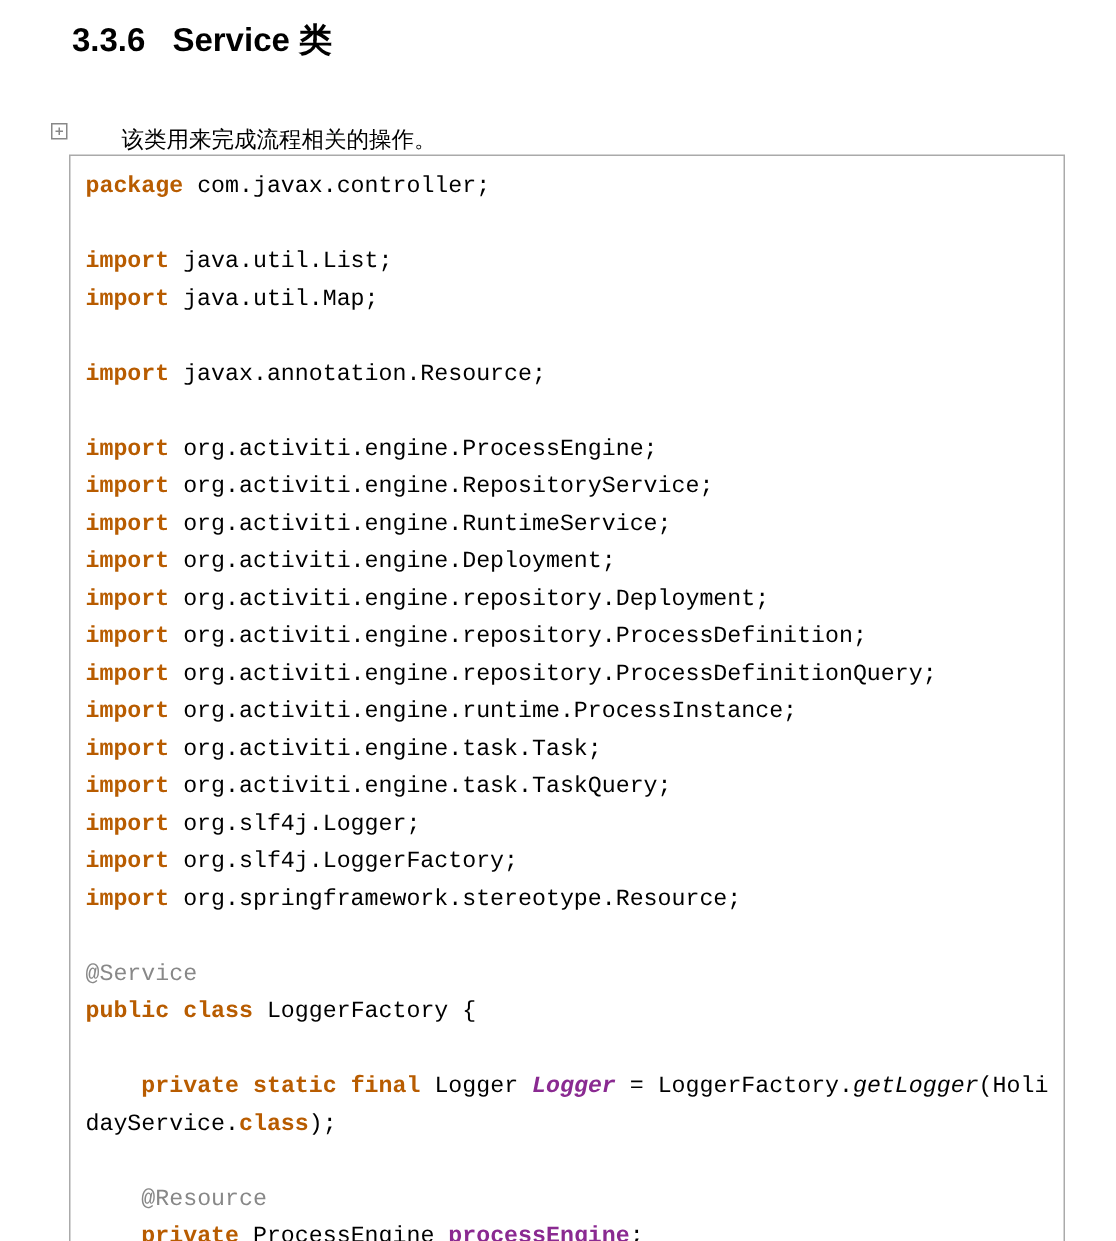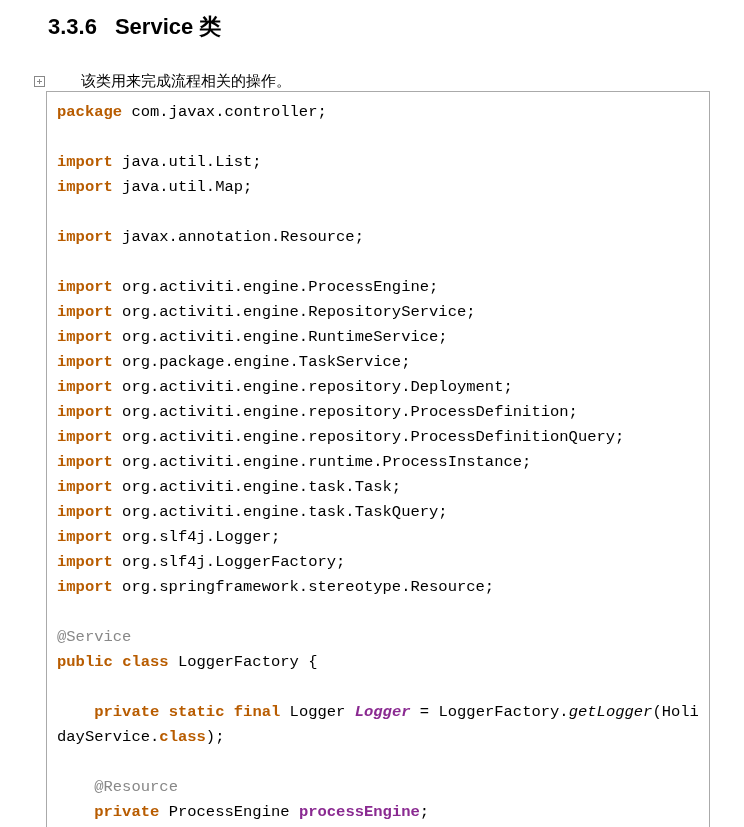--- a/index.html
+++ b/index.html
@@ -50,20 +50,21 @@
     .expand-icon::after {
       top: 2px;
       bottom: 2px;
       left: 4px;
       width: 1px;
     }
     .description {
       font-size: 15px;
       color: #000;
       margin-left: 36px;
+      margin-top: 12px;
     }
     .code-block {
       border: 1px solid #aaa;
       margin: 0 34px 0 46px;
       padding: 8px 10px;
       font-family: "Consolas", "Courier New", monospace;
       font-size: 15.5px;
       line-height: 25px;
       white-space: pre-wrap;
       word-break: break-all;
@@ -91,21 +92,21 @@
 <div class="code-block"><span class="kw">package</span><span> com.javax.controller;</span>
 
 <span class="kw">import</span><span> java.util.List;</span>
 <span class="kw">import</span><span> java.util.Map;</span>
 
 <span class="kw">import</span><span> javax.annotation.Resource;</span>
 
 <span class="kw">import</span><span> org.activiti.engine.ProcessEngine;</span>
 <span class="kw">import</span><span> org.activiti.engine.RepositoryService;</span>
 <span class="kw">import</span><span> org.activiti.engine.RuntimeService;</span>
-<span class="kw">import</span><span> org.package.engine.TaskService;</span>
+<span class="kw">import</span><span> org.activiti.engine.Deployment;</span>
 <span class="kw">import</span><span> org.activiti.engine.repository.Deployment;</span>
 <span class="kw">import</span><span> org.activiti.engine.repository.ProcessDefinition;</span>
 <span class="kw">import</span><span> org.activiti.engine.repository.ProcessDefinitionQuery;</span>
 <span class="kw">import</span><span> org.activiti.engine.runtime.ProcessInstance;</span>
 <span class="kw">import</span><span> org.activiti.engine.task.Task;</span>
 <span class="kw">import</span><span> org.activiti.engine.task.TaskQuery;</span>
 <span class="kw">import</span><span> org.slf4j.Logger;</span>
 <span class="kw">import</span><span> org.slf4j.LoggerFactory;</span>
 <span class="kw">import</span><span> org.springframework.stereotype.Resource;</span>
 

